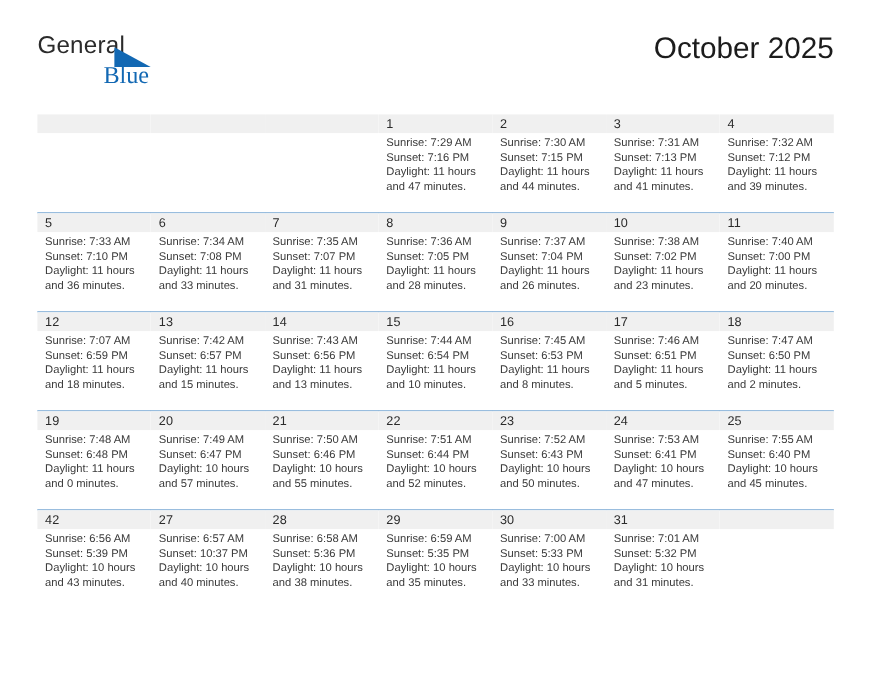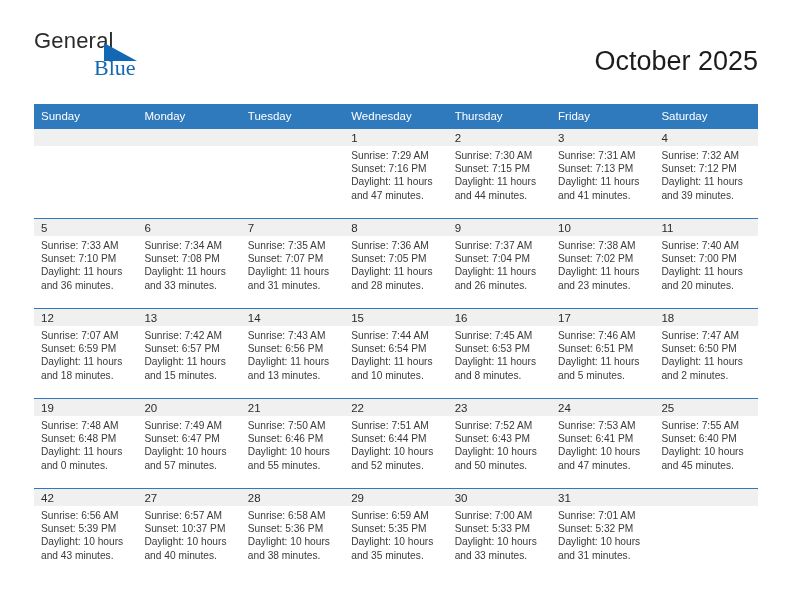--- a/index.html
+++ b/index.html
@@ -61,21 +61,21 @@
     left: 60px;
     top: 27px;
     font-size: 22px;
     color: #1268b3;
     font-family: Liberation Serif, serif;
   }
 
   .title-block {
     position: absolute;
     right: 0;
-    top: 17px;
+    top: 0;
     text-align: left;
   }
   .cal-title {
     font-size: 27px;
     color: #1c1c1c;
     line-height: 32px;
     white-space: nowrap;
     font-weight: normal;
     margin: 0;
   }
@@ -162,29 +162,20 @@
     </div>
 
     <div class="title-block">
       <h1 class="cal-title">October 2025</h1>
     </div>
 
   </div>
 
   <div class="calendar">
 
-    <div class="weekday-row">
-      <div class="weekday-cell">Sunday</div>
-      <div class="weekday-cell">Monday</div>
-      <div class="weekday-cell">Tuesday</div>
-      <div class="weekday-cell">Wednesday</div>
-      <div class="weekday-cell">Thursday</div>
-      <div class="weekday-cell">Friday</div>
-      <div class="weekday-cell">Saturday</div>
-    </div>
 
     <div class="week-row first">
       <div class="day-cell empty">
         <div class="day-number-band"></div>
         <div class="day-info">
           <div></div>
           <div></div>
           <div></div>
           <div></div>
         </div>

